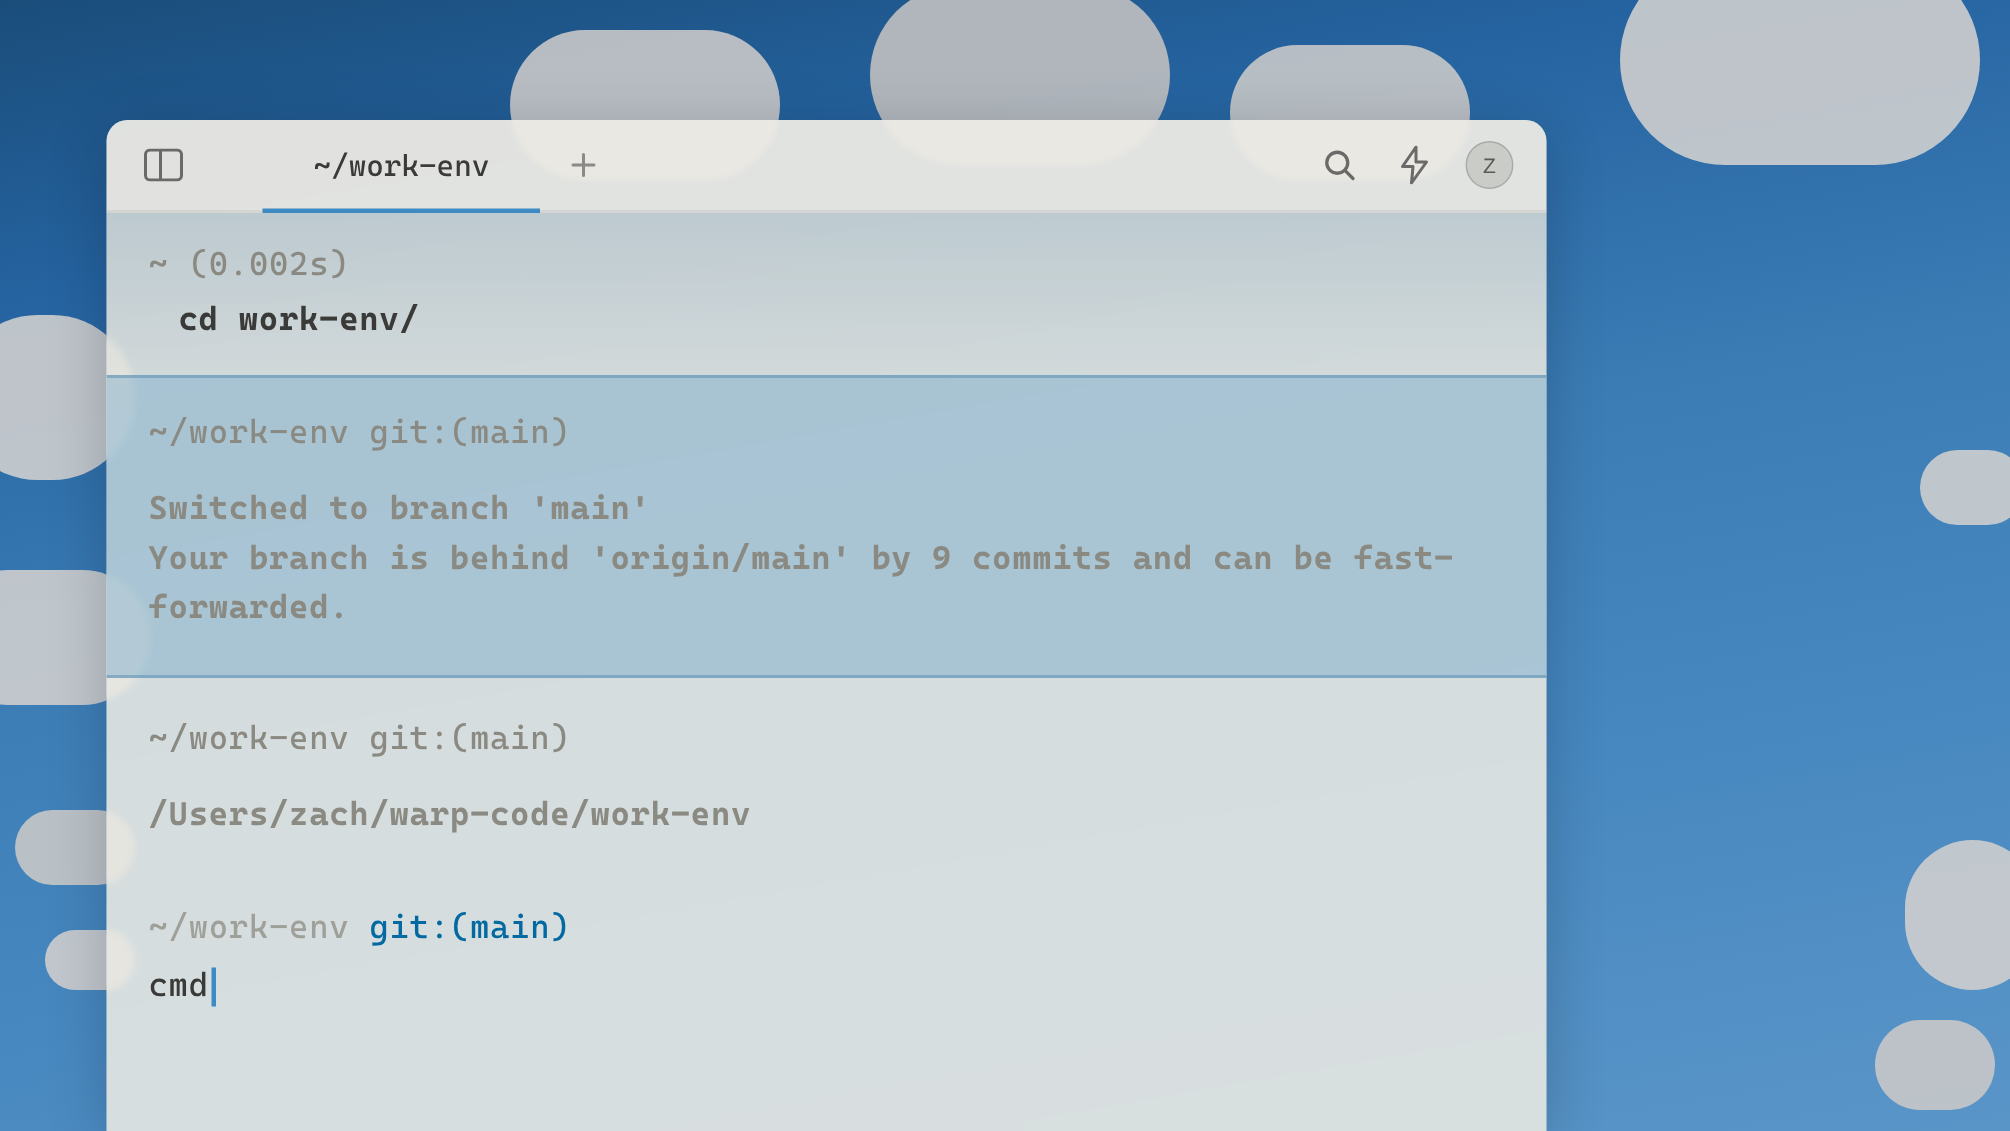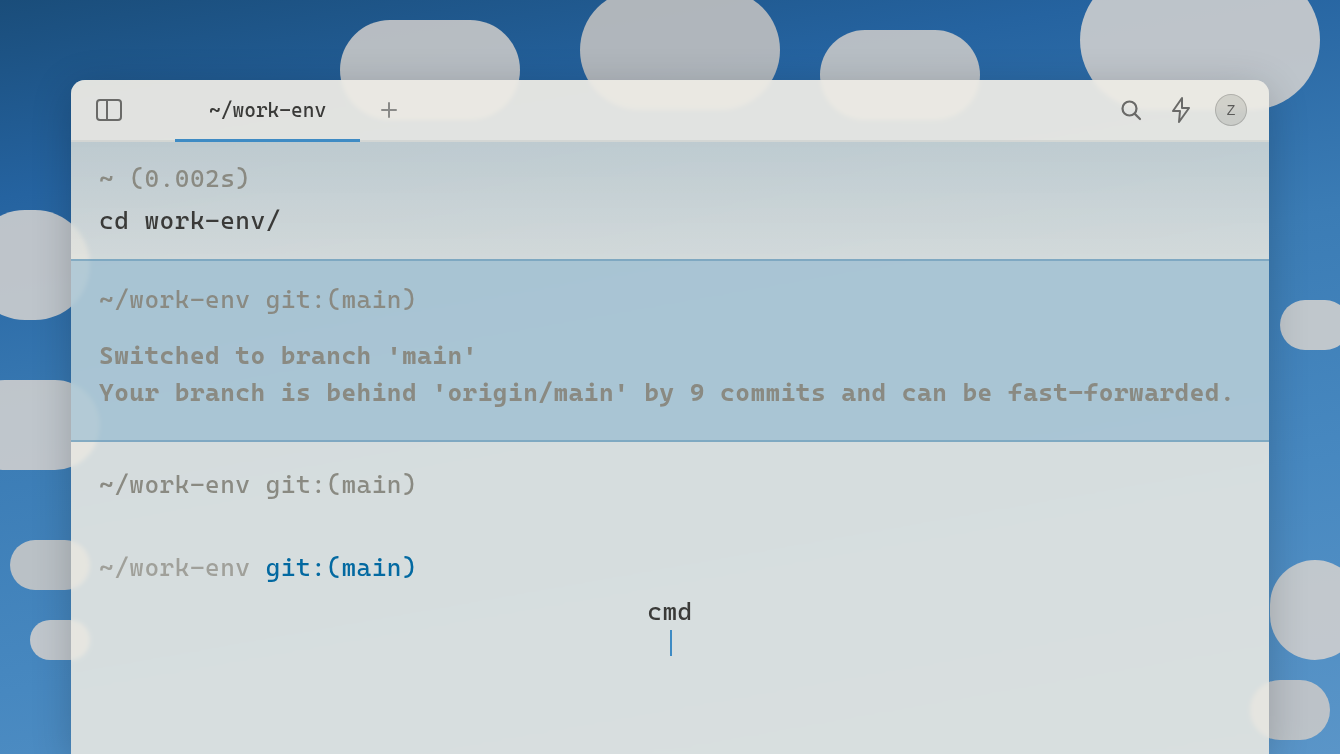--- a/index.html
+++ b/index.html
@@ -32,21 +32,21 @@
     .cloud7 { width: 80px; height: 50px; top: 540px; left: 10px; border-radius: 40px; background:#c8c8c8;}
     .cloud8 { width: 60px; height: 40px; top: 620px; left: 30px; border-radius: 30px; background:#cecece;}
     .cloud9 { width: 90px; height: 100px; top: 560px; right: -20px; border-radius: 60px; background:#cecece;}
     .cloud10 { width: 80px; height: 60px; top: 680px; right: 10px; border-radius: 40px; background:#c8c8c8;}
     .cloud11 { width: 70px; height: 50px; top: 300px; right: -10px; border-radius: 35px; background:#cecece;}
 
     .terminal-window {
       position: absolute;
       top: 80px;
       left: 71px;
-      width: 1198px;
+      width: 960px;
       height: 674px;
       background: rgba(235, 233, 226, 0.88);
       border-radius: 14px 14px 0 0;
       overflow: hidden;
       backdrop-filter: blur(2px);
       box-shadow: 0 8px 40px rgba(0,0,0,0.2);
     }
     
     .title-bar {
       height: 62px;
@@ -128,21 +128,21 @@
       display: flex;
       align-items: center;
       justify-content: center;
       font-size: 14px;
       color: #5a5a58;
       font-weight: 500;
       font-family: -apple-system, sans-serif;
     }
     
     .terminal-body {
-      font-size: 25px;
+      font-size: 22px;
       line-height: 1.5;
       letter-spacing: 0.5px;
     }
     
     .block {
       padding: 12px 28px 20px 28px;
     }
     
     .block.first {
       background: linear-gradient(180deg, rgba(150, 175, 188, 0.35), rgba(190, 200, 200, 0.1));
@@ -167,22 +167,23 @@
     }
     
     .prompt-line {
       color: #8a8a82;
       margin-bottom: 4px;
       white-space: pre;
     }
     
     .command-line {
       color: #3a3a38;
-      font-weight: 400;
+      font-weight: 700;
       white-space: pre;
+      margin-left: 20px;
     }
     
     .output {
       color: #8a8a82;
       margin-top: 18px;
       white-space: pre-wrap;
       font-weight: 700;
     }
     
     .active-prompt {
@@ -190,21 +191,20 @@
     }
     .active-prompt .path { color: #a0a09a; }
     .active-prompt .git { color: #0369a1; font-weight: 500; }
     
     .input-line {
       display: flex;
       align-items: center;
       color: #3a3a38;
       font-weight: 500;
       margin-top: 6px;
-      flex-direction: column;
     }
     
     .cursor {
       display: inline-block;
       width: 2.5px;
       height: 26px;
       background: #3e8bc4;
       margin-left: 2px;
       vertical-align: middle;
     }
@@ -272,20 +272,21 @@
     </div>
 
     <div class="block selected">
       <div class="prompt-line">~/work-env git:(main)</div>
       <div class="output">Switched to branch 'main'
 Your branch is behind 'origin/main' by 9 commits and can be fast-forwarded.</div>
     </div>
 
     <div class="block normal">
       <div class="prompt-line">~/work-env git:(main)</div>
+      <div class="output">/Users/zach/warp-code/work-env</div>
     </div>
 
     <div class="block active-input">
       <div class="active-prompt"><span class="path">~/work-env </span><span class="git">git:(main)</span></div>
       <div class="input-line">
           <span>cmd</span>
           <span class="cursor"></span>
         </div>
     </div>
 

